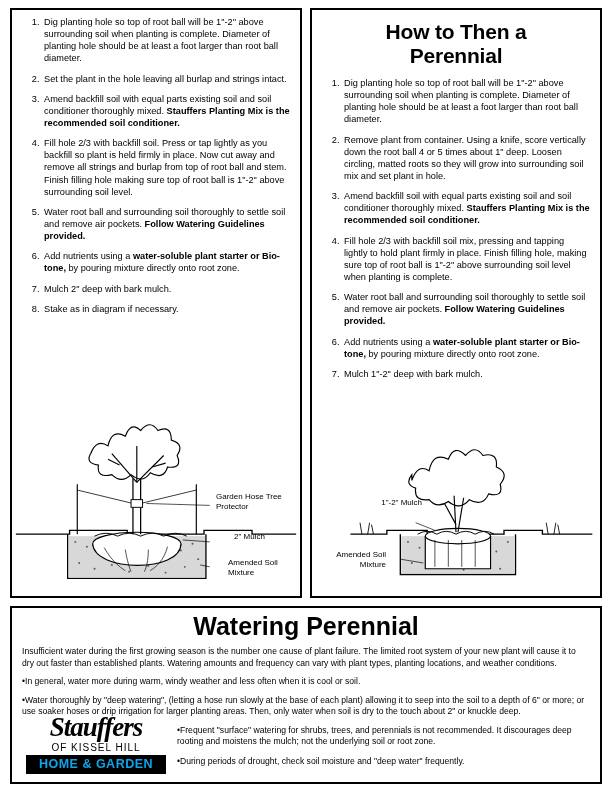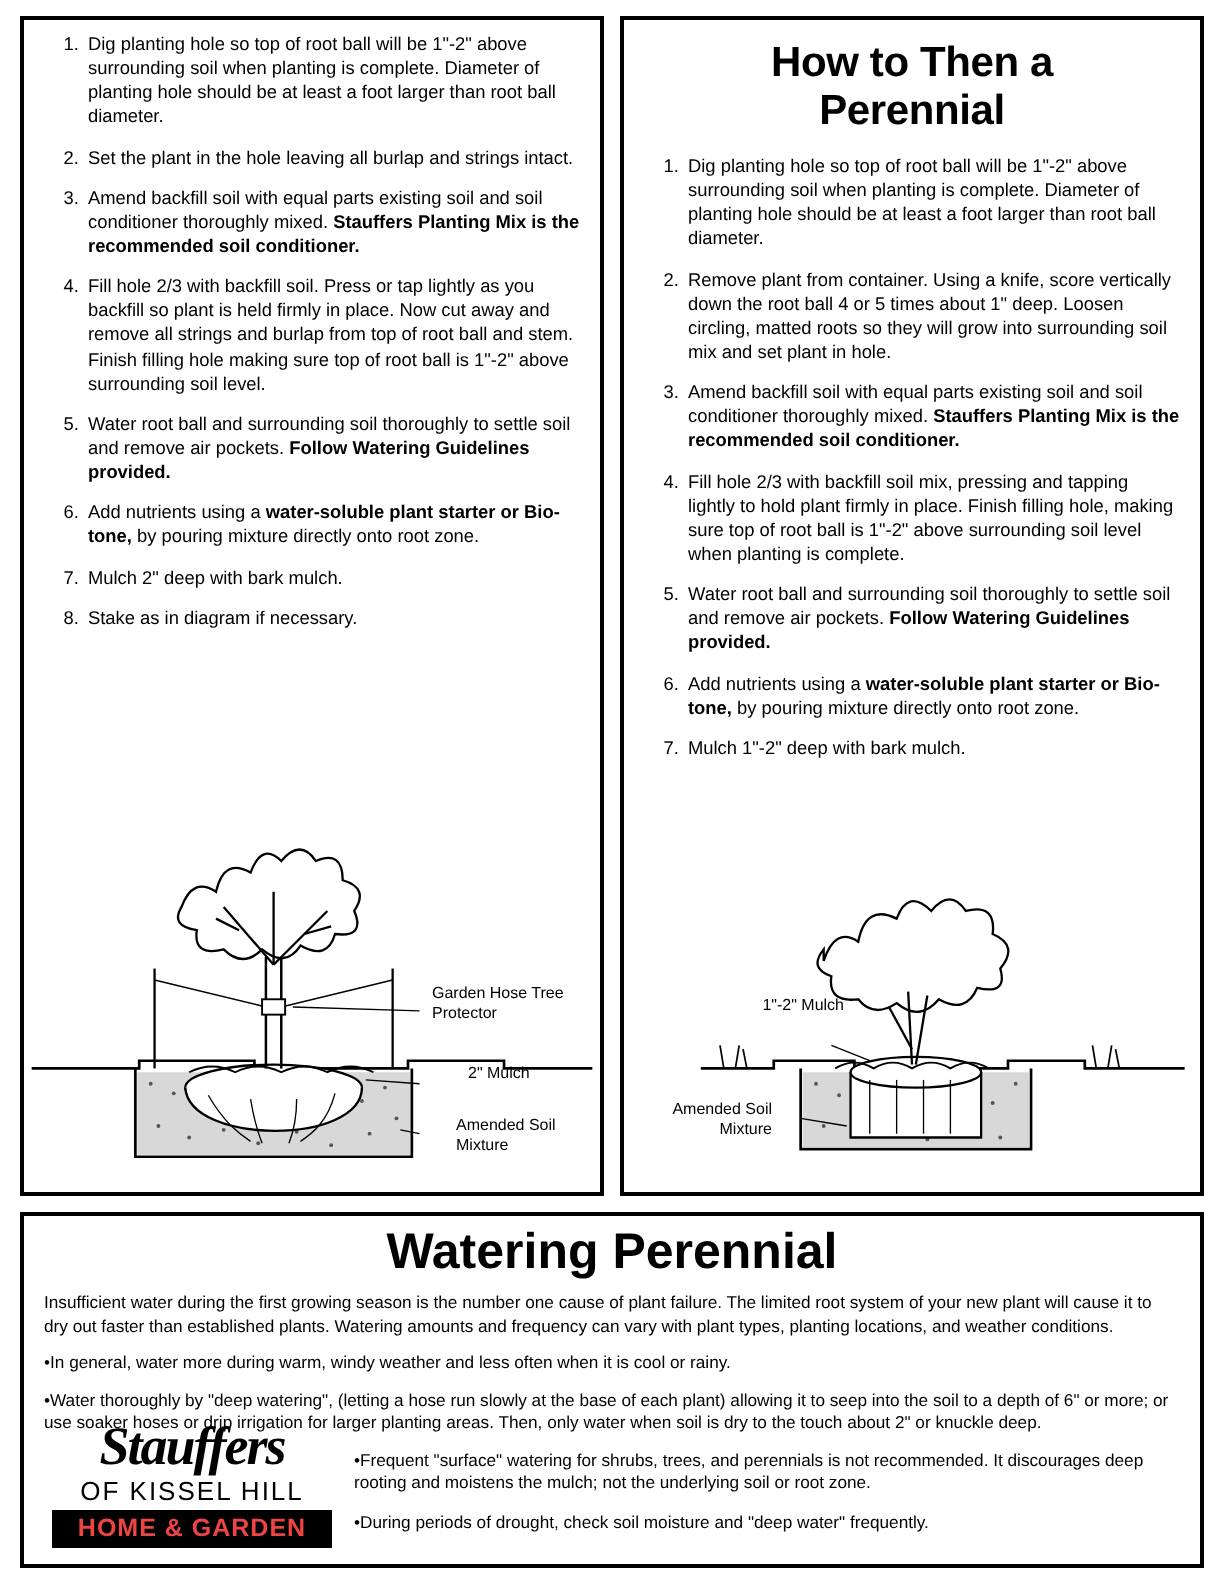--- a/index.html
+++ b/index.html
@@ -83,27 +83,27 @@
   }
   .logo-main {
     font-family: "Liberation Serif", serif;
     font-weight: bold;
     font-style: italic;
     font-size: 27px;
     line-height: 1;
     letter-spacing: -1px;
   }
   .logo-sub {
-    font-size: 13px;
+    font-size: 10px;
     letter-spacing: 1px;
     margin-top: 1px;
   }
   .logo-bar {
     background: #000;
-    color: #ef4444;
+    color: #0ea5e9;
     font-weight: bold;
     font-size: 12.5px;
     letter-spacing: 0.5px;
     padding: 2px 0 3px 0;
     margin-top: 2px;
   }
   .right-text {
     margin-left: 155px;
   }
   .right-text p { margin: 0 0 8px 0; }
@@ -266,21 +266,21 @@
         </svg>
         <div class="fig-label" style="left:64px; top:112px; width:46px; text-align:right;">1"-2" Mulch</div>
         <div class="fig-label" style="left:12px; top:164px; width:62px; text-align:right;">Amended Soil Mixture</div>
       </div>
     </div>
   </div>
 
   <div class="watering">
     <div class="watering-title">Watering Perennial</div>
     <p>Insufficient water during the first growing season is the number one cause of plant failure. The limited root system of your new plant will cause it to dry out faster than established plants. Watering amounts and frequency can vary with plant types, planting locations, and weather conditions.</p>
-    <p>•In general, water more during warm, windy weather and less often when it is cool or rainy.</p>
+    <p>•In general, water more during warm, windy weather and less often when it is cool or soil.</p>
     <p>•Water thoroughly by "deep watering", (letting a hose run slowly at the base of each plant) allowing it to seep into the soil to a depth of 6" or more; or use soaker hoses or drip irrigation for larger planting areas. Then, only water when soil is dry to the touch about 2" or knuckle deep.</p>
 
     <div class="logo-area">
       <div class="logo-main">Stauffers</div>
       <div class="logo-sub">OF KISSEL HILL</div>
       <div class="logo-bar">HOME &amp; GARDEN</div>
     </div>
 
     <div class="right-text">
       <p>•Frequent "surface" watering for shrubs, trees, and perennials is not recommended. It discourages deep rooting and moistens the mulch; not the underlying soil or root zone.</p>

